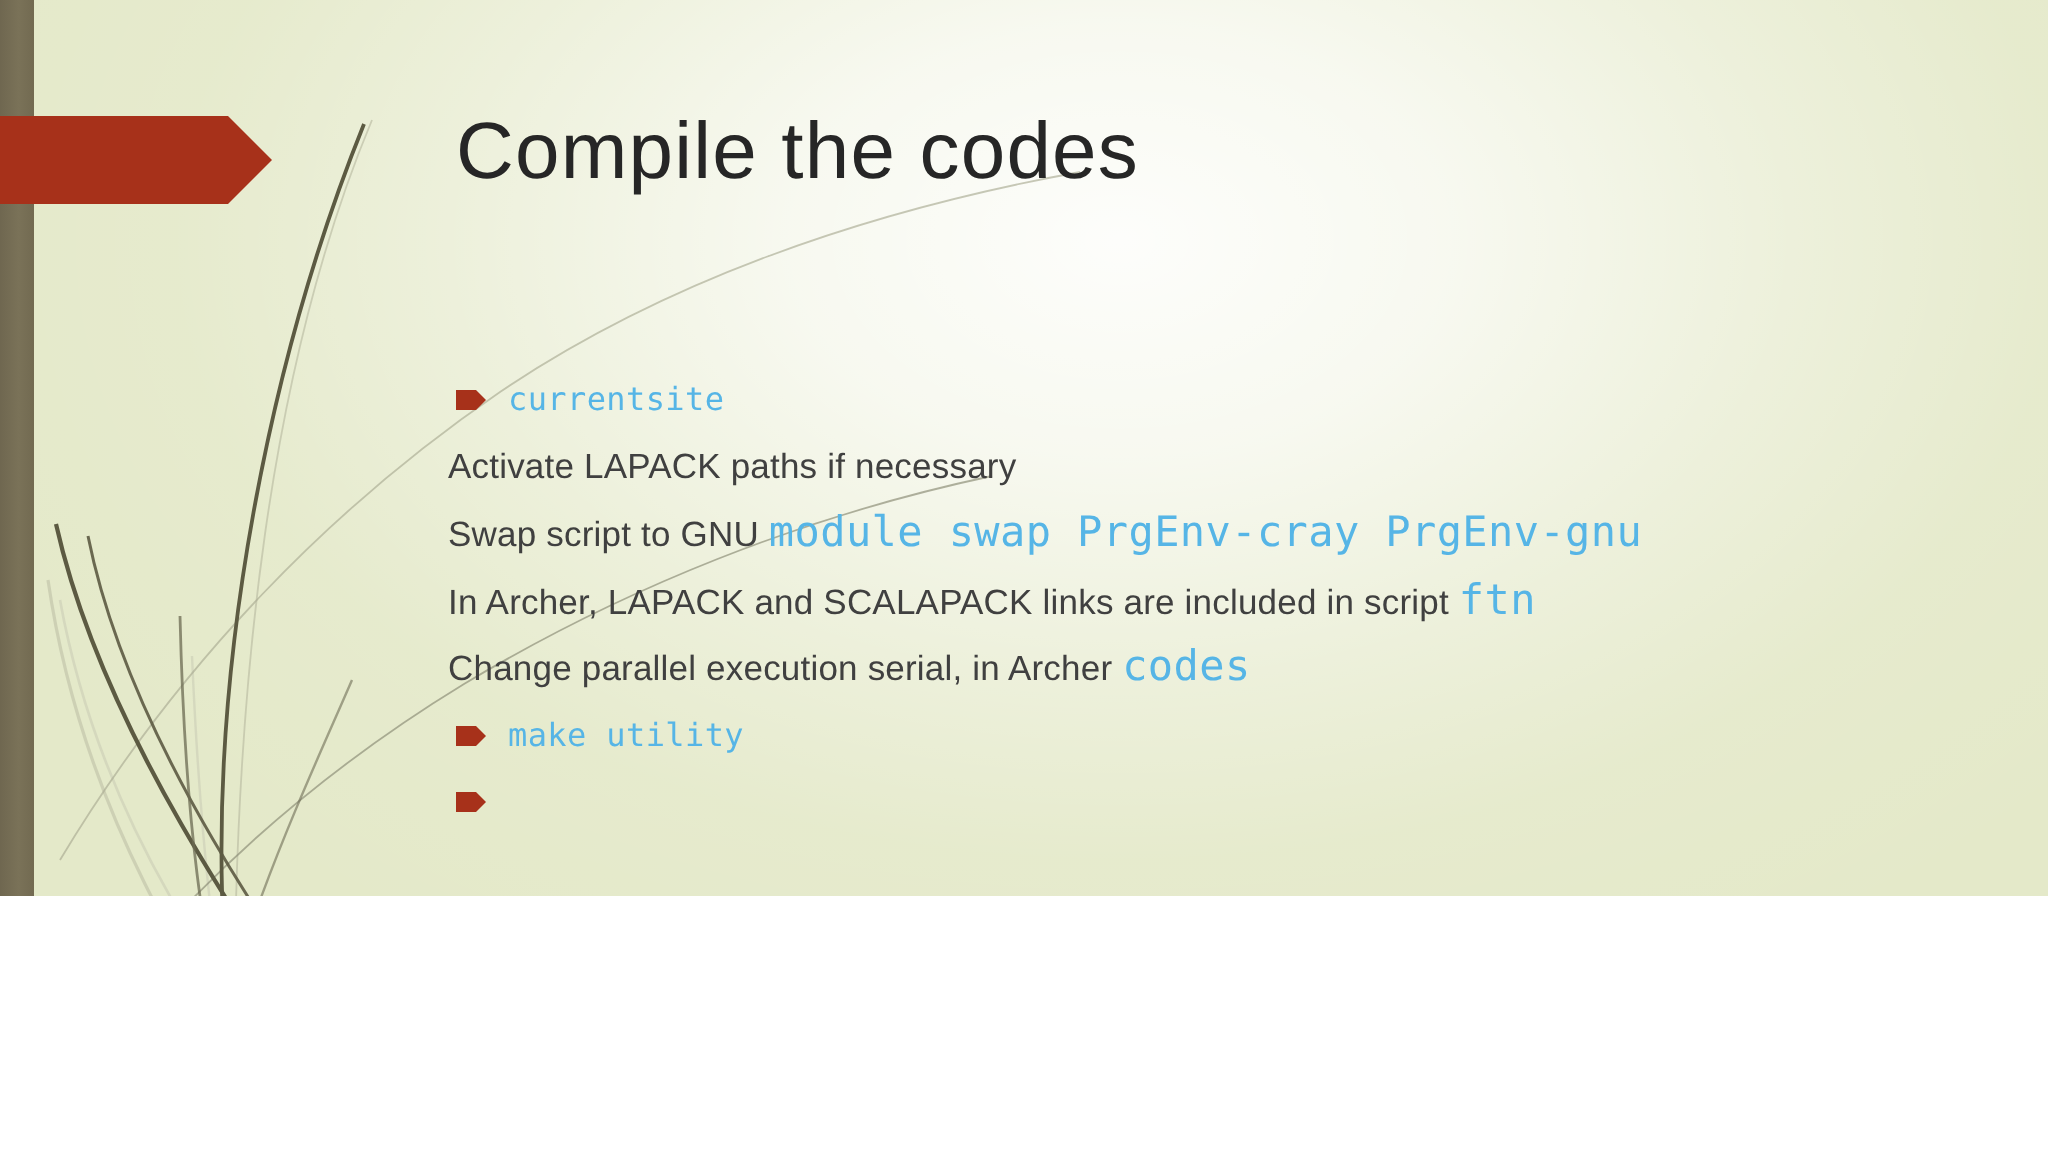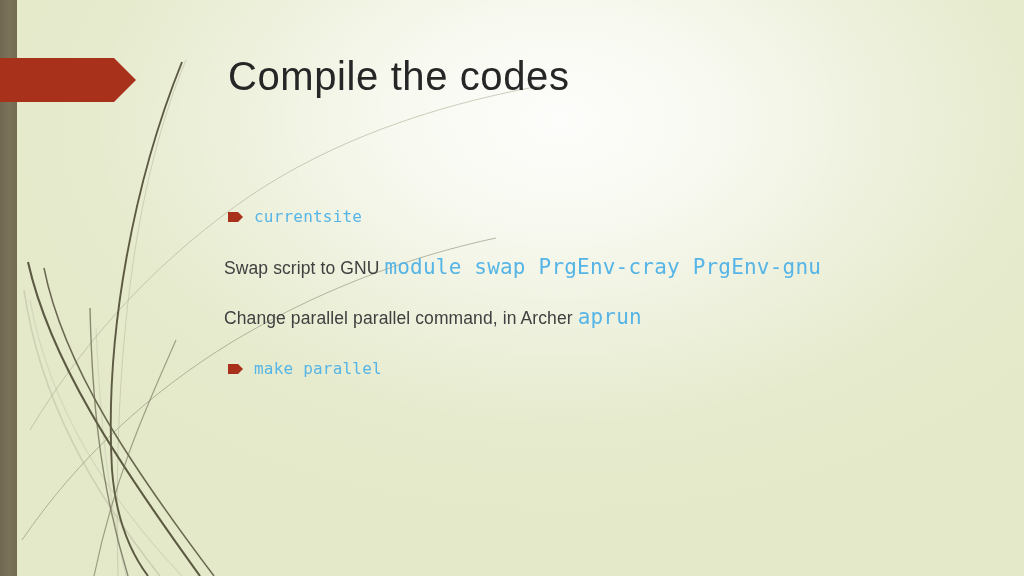--- a/index.html
+++ b/index.html
@@ -9,21 +9,21 @@
   body {
     width: 1024px;
     height: 576px;
     overflow: hidden;
     font-family: "Liberation Sans", sans-serif;
   }
 
   #slide {
     position: relative;
     width: 1024px;
-    height: 576px;
+    height: 448px;
     overflow: hidden;
     background-color: #e4e9c9;
   }
 
   
   #slide-bg-glow {
     position: absolute;
     left: 0; top: 0;
     width: 1024px;
     height: 576px;
@@ -90,21 +90,20 @@
   .line {
     position: relative;
     height: 33.5px;
     line-height: 33.5px;
     color: #404040;
     font-family: "Liberation Sans", sans-serif;
     font-size: 17.5px;
     font-weight: 400;
     letter-spacing: 0.1px;
     white-space: nowrap;
-    margin-top: 17px;
   }
 
   .line.bulleted {
     padding-left: 30px;
   }
 
   .bullet-icon {
     position: absolute;
     left: 4px;
     top: 12px;
@@ -153,20 +152,25 @@
   <svg id="title-banner" viewBox="0 0 136 44" width="136" height="44" xmlns="http://www.w3.org/2000/svg">
     <polygon points="0,0 114,0 136,22 114,44 0,44" fill="#a7311a"></polygon>
   </svg>
 
   <div id="title">Compile the codes</div>
 
   <div id="body-block">
       <div class="line bulleted"><svg class="bullet-icon" viewBox="0 0 15 10">
           <polygon points="0,0 10,0 15,5 10,10 0,10" fill="#a7311a"></polygon>
         </svg><span class="code">currentsite</span></div>
+      <div class="line"><span>Activate LAPACK paths if necessary</span></div>
       <div class="line"><span>Swap script to GNU </span><span class="code">module swap PrgEnv-cray PrgEnv-gnu</span></div>
-      <div class="line"><span>Change parallel parallel command, in Archer </span><span class="code">aprun</span></div>
+      <div class="line"><span>In Archer, LAPACK and SCALAPACK links are included in script </span><span class="code">ftn</span></div>
+      <div class="line"><span>Change parallel execution serial, in Archer </span><span class="code">codes</span></div>
       <div class="line bulleted"><svg class="bullet-icon" viewBox="0 0 15 10">
           <polygon points="0,0 10,0 15,5 10,10 0,10" fill="#a7311a"></polygon>
-        </svg><span class="code">make parallel</span></div>
+        </svg><span class="code">make utility</span></div>
+      <div class="line bulleted"><svg class="bullet-icon" viewBox="0 0 15 10">
+          <polygon points="0,0 10,0 15,5 10,10 0,10" fill="#a7311a"></polygon>
+        </svg></div>
     </div>
 
 </div>
 
 </body></html>

